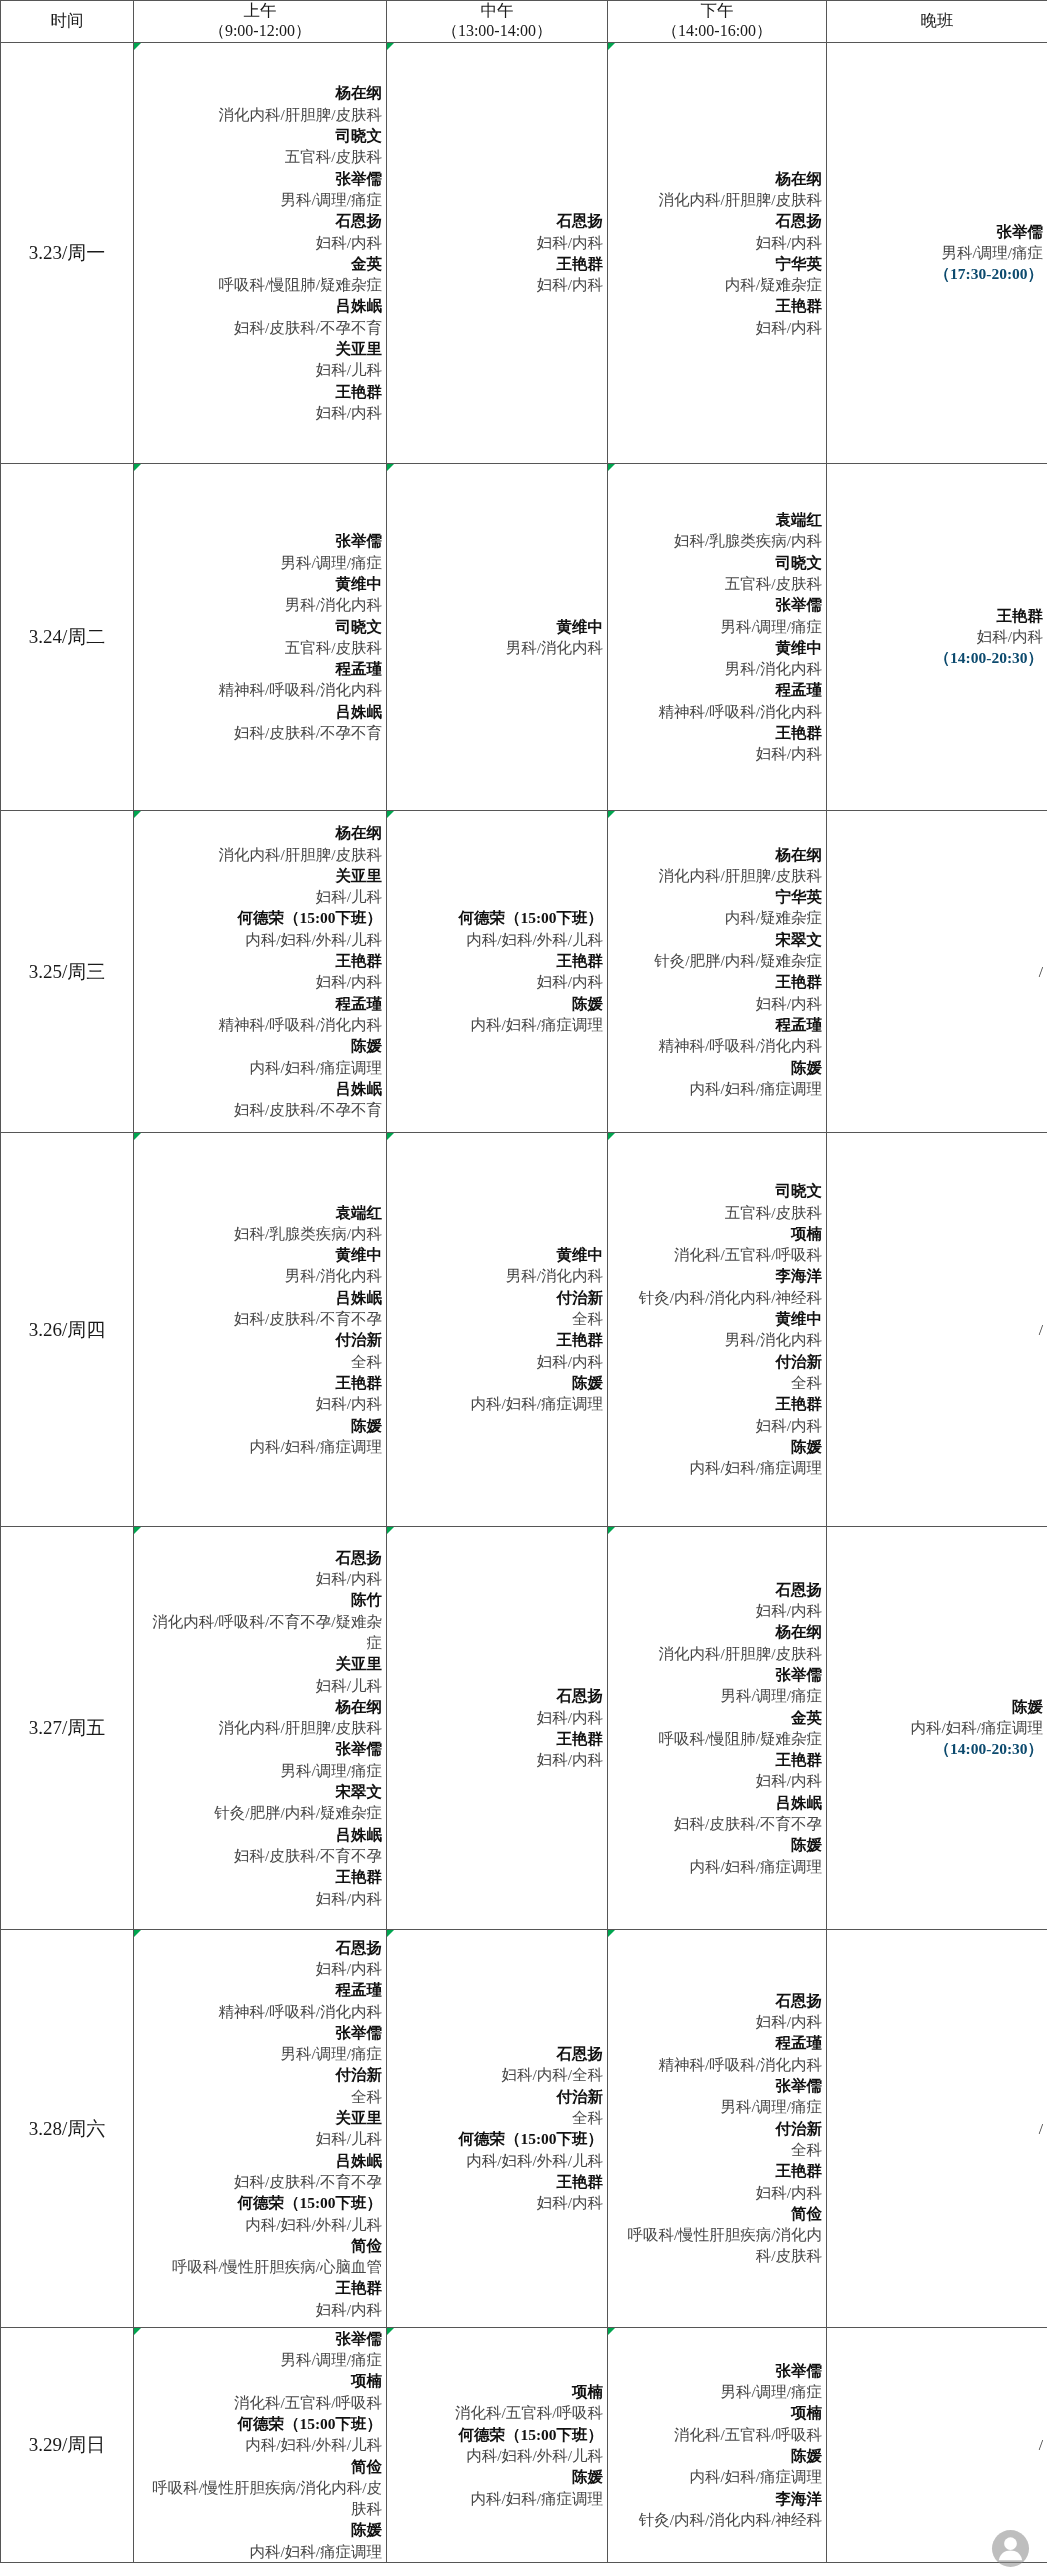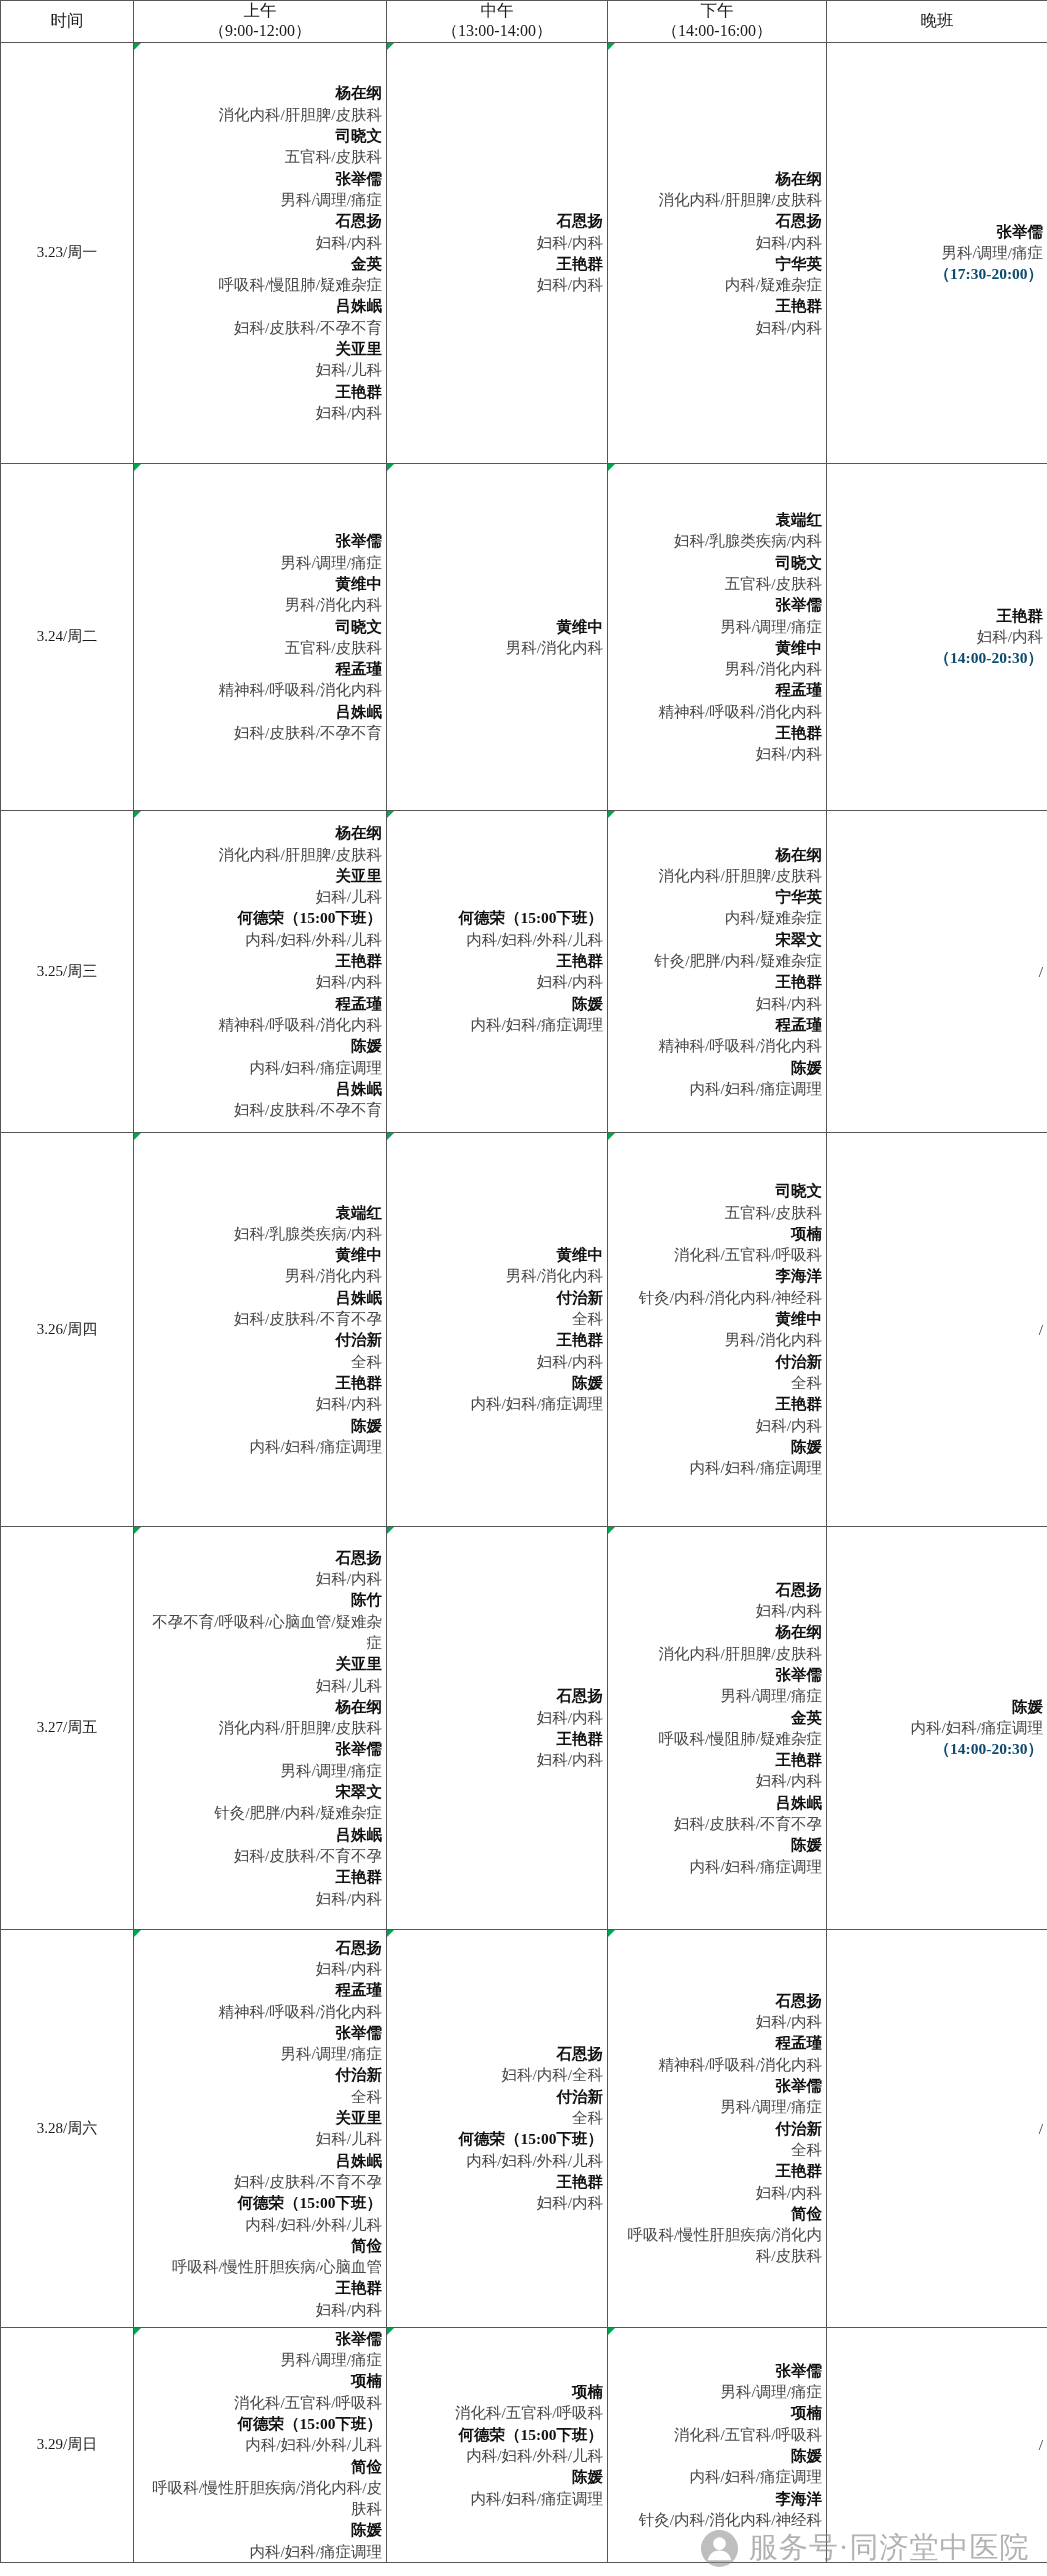--- a/index.html
+++ b/index.html
@@ -31,21 +31,21 @@
   tbody tr:nth-child(3){height:322px;}
   tbody tr:nth-child(4){height:394px;}
   tbody tr:nth-child(5){height:403px;}
   tbody tr:nth-child(6){height:398px;}
   tbody tr:nth-child(7){height:235px;}
   td.session-cell{position:relative;text-align:right;}
   td .corner{
     position:absolute;top:0;left:0;width:0;height:0;
     border-top:7.8px solid #00a54f;border-right:7.8px solid transparent;
   }
-  .date-cell{font-size:15px;color:#1a1a1a;}
+  .date-cell{font-size:19px;color:#1a1a1a;}
   .doc-name{font-weight:700;color:#111;}
   .doc-dept{color:#474747;}
   .doc-time{font-weight:700;color:#0c4a6e;}
   .slash{color:#333;}
   .watermark{
     position:absolute;right:17.5px;bottom:7.8px;
     display:flex;align-items:center;gap:9.7px;
     color:rgba(122,122,122,0.58);font-size:29px;letter-spacing:1px;
     pointer-events:none;
   }
@@ -265,21 +265,21 @@
           <div class="slash" data-name="empty-slash">/</div>
         </td>
       </tr>
       <tr data-name="schedule-row-3.27/周五">
         <td class="date-cell" data-name="date-cell">3.27/周五</td>
         <td class="session-cell morning" data-name="morning-cell">
           <span class="corner" data-name="excel-corner-marker" style="border-top-color: rgb(0, 165, 79);"></span>
           <div class="doc-name" data-name="doctor-name">石恩扬</div>
           <div class="doc-dept" data-name="doctor-dept">妇科/内科</div>
           <div class="doc-name" data-name="doctor-name">陈竹</div>
-          <div class="doc-dept" data-name="doctor-dept">不孕不育/呼吸科/心脑血管/疑难杂症</div>
+          <div class="doc-dept" data-name="doctor-dept">消化内科/呼吸科/不育不孕/疑难杂症</div>
           <div class="doc-name" data-name="doctor-name">关亚里</div>
           <div class="doc-dept" data-name="doctor-dept">妇科/儿科</div>
           <div class="doc-name" data-name="doctor-name">杨在纲</div>
           <div class="doc-dept" data-name="doctor-dept">消化内科/肝胆脾/皮肤科</div>
           <div class="doc-name" data-name="doctor-name">张举儒</div>
           <div class="doc-dept" data-name="doctor-dept">男科/调理/痛症</div>
           <div class="doc-name" data-name="doctor-name">宋翠文</div>
           <div class="doc-dept" data-name="doctor-dept">针灸/肥胖/内科/疑难杂症</div>
           <div class="doc-name" data-name="doctor-name">吕姝岷</div>
           <div class="doc-dept" data-name="doctor-dept">妇科/皮肤科/不育不孕</div>
@@ -412,15 +412,14 @@
 </table>
 
 <div class="watermark" data-name="watermark">
   <span data-name="service-account-icon">
     <svg width="39" height="39" viewBox="0 0 40 40">
       <circle cx="20" cy="20" r="19" fill="#8a8a8a"></circle>
       <circle cx="20" cy="15" r="6.5" fill="#ffffff"></circle>
       <path d="M8 32c1.5-7 6-10 12-10s10.5 3 12 10z" fill="#ffffff"></path>
     </svg>
   </span>
-  <span data-name="watermark-text">服务号·同济堂中医院</span>
 </div>
 
 
 </body></html>

